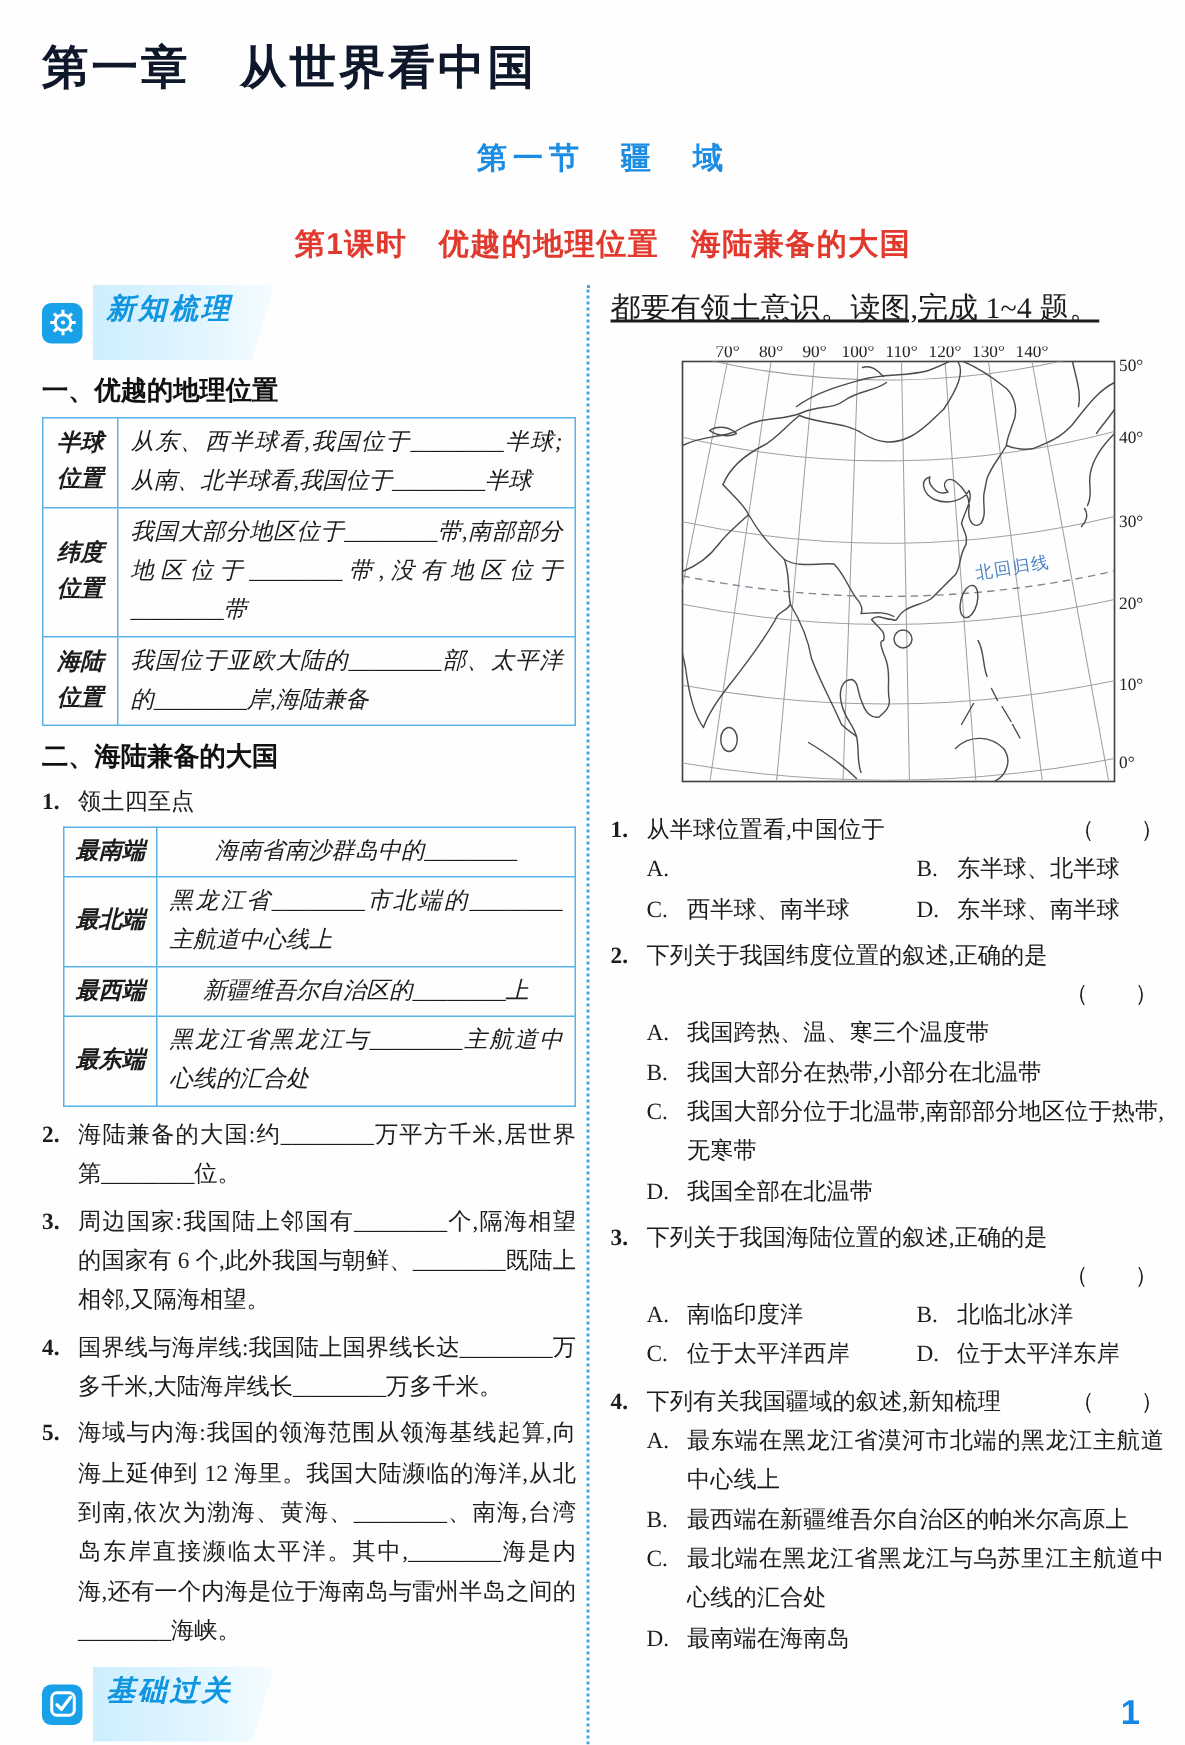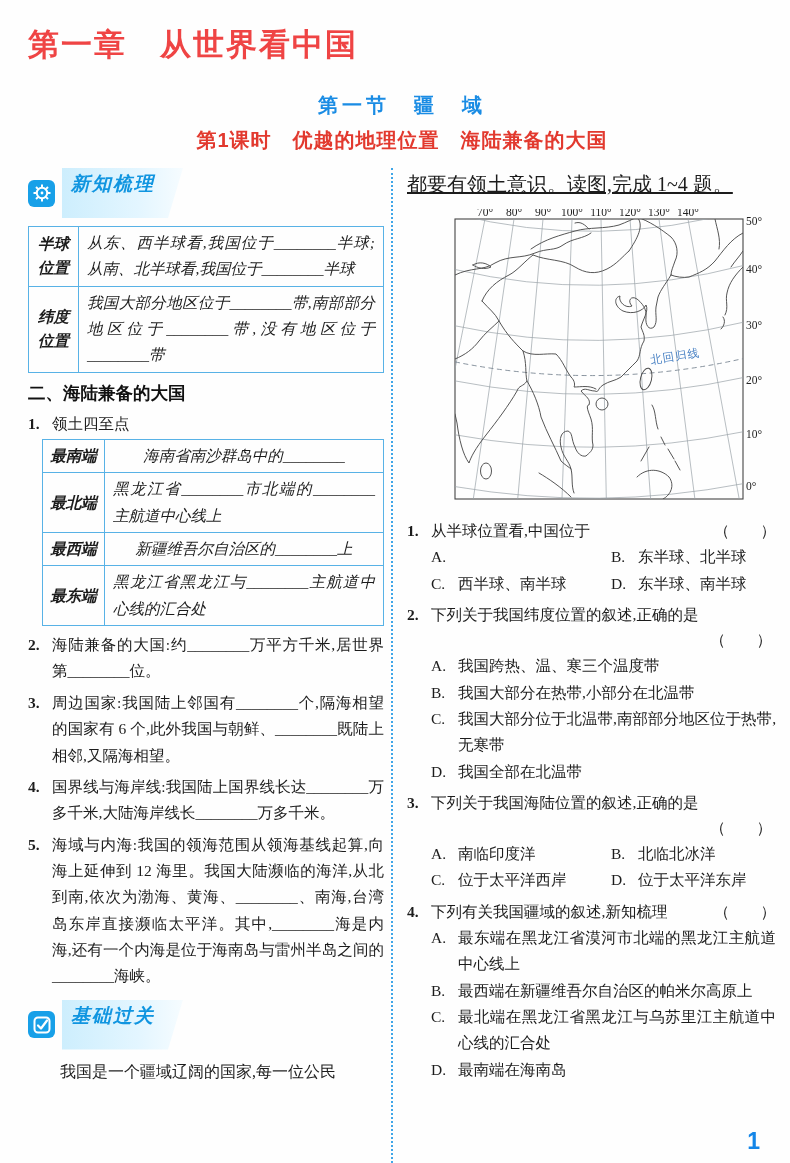--- a/index.html
+++ b/index.html
@@ -10,30 +10,30 @@
     font-family:"Liberation Serif","DejaVu Serif",serif;
     position:relative;
     overflow:hidden;
   }
   .page { padding:24px 14px 0 28px; height:100%; display:flex; flex-direction:column; }
 
   
   .chapter-title {
     font-family:Liberation Sans, sans-serif;
     font-weight:800; font-size:31px; letter-spacing:2px;
-    color:#ef4444;
+    color:#0f172a;
   }
   .section-title {
     text-align:center; margin-top:26px;
     font-family:"Liberation Sans","DejaVu Sans",sans-serif;
     font-weight:800; font-size:20px; letter-spacing:4px;
     color:#1a8ce4;
   }
   .lesson-title {
-    text-align:center; margin-top:8px;
+    text-align:center; margin-top:30px;
     font-family:"Liberation Sans","DejaVu Sans",sans-serif;
     font-weight:700; font-size:20px; letter-spacing:1px;
     color:#e2392e;
   }
 
   
   .columns { display:flex; margin-top:14px; flex:1; min-height:0; }
   .col-left  { width:356px; flex:none; }
   .col-divider { width:0; border-left:2px dotted #3fa6e8; margin:0 5px 0 7px; }
   .col-right { flex:1; padding-left:9px; min-width:0; }
@@ -130,30 +130,35 @@
               <line x1="3" y1="3" x2="4.9" y2="4.9"></line>
                 <line x1="13.1" y1="13.1" x2="15" y2="15"></line>
               <line x1="15" y1="3" x2="13.1" y2="4.9"></line>
                 <line x1="4.9" y1="13.1" x2="3" y2="15"></line>
             </g>
           </svg>
         </span>
         <span class="badge-label">新知梳理</span>
       </div>
 
+      <div class="sub-heading">一、优越的地理位置</div>
 
       <table class="k-table">
         <tbody>
           <tr>
             <td class="k-label">半球位置</td>
             <td class="k-text">从东、西半球看,我国位于________半球;从南、北半球看,我国位于________半球</td>
           </tr>
           <tr>
             <td class="k-label">纬度位置</td>
             <td class="k-text">我国大部分地区位于________带,南部部分地区位于________带,没有地区位于________带</td>
+          </tr>
+          <tr>
+            <td class="k-label">海陆位置</td>
+            <td class="k-text">我国位于亚欧大陆的________部、太平洋的________岸,海陆兼备</td>
           </tr>
         </tbody>
       </table>
 
       <div class="sub-heading">二、海陆兼备的大国</div>
 
       <div class="item">
         <span class="item-num">1.</span>
         <span class="item-text">领土四至点</span>
       </div>

